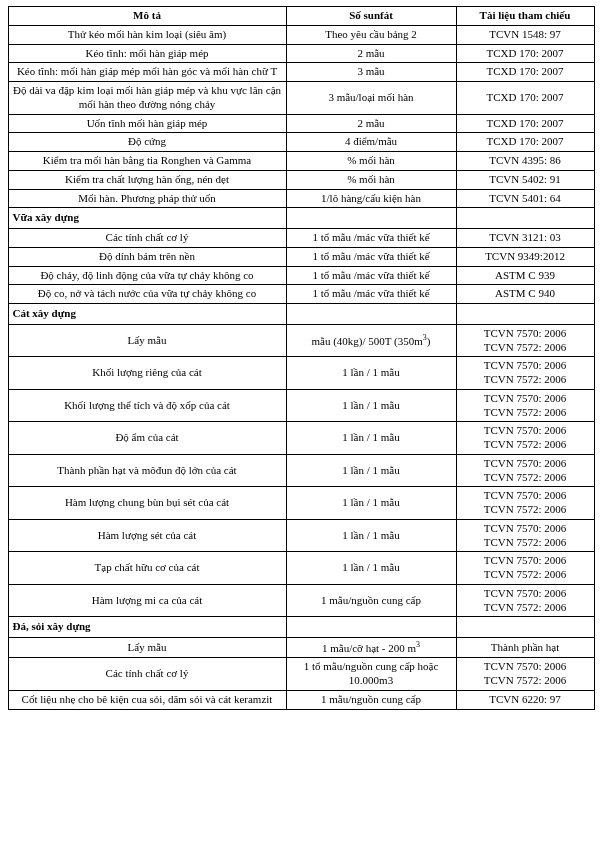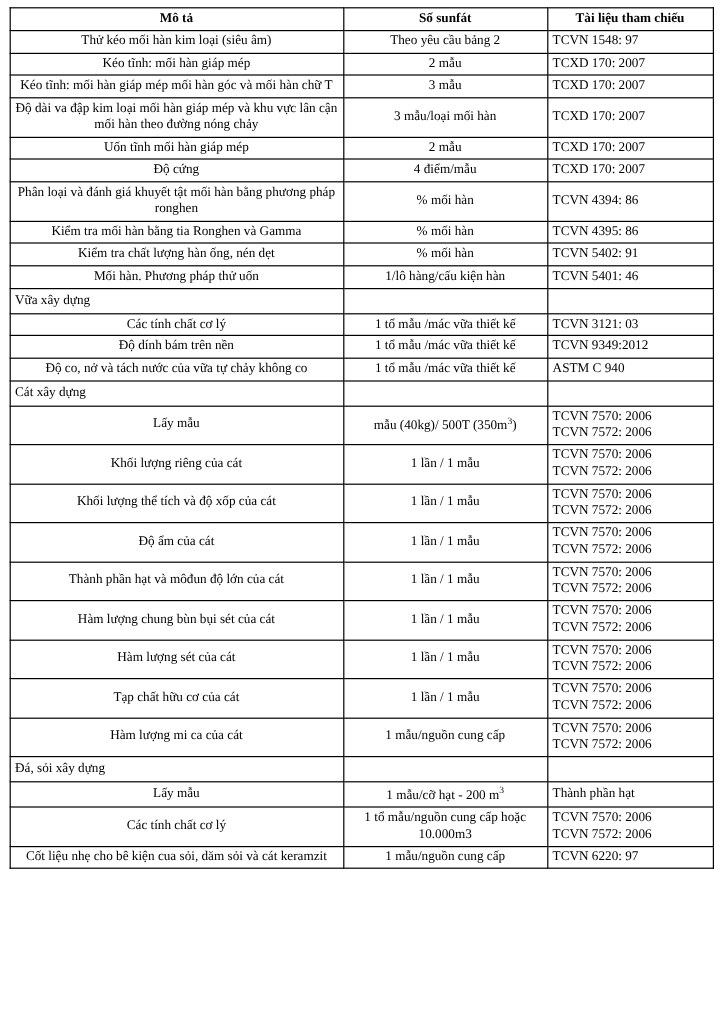--- a/index.html
+++ b/index.html
@@ -31,24 +31,25 @@
   .col-qty  { width: 170px; }
   .col-ref  { width: 138px; }
 
   thead td {
     text-align: center;
     font-weight: bold;
     padding: 3px 4px;
   }
   .left { text-align: center; }
   .section td {
-    font-weight: normal;
+    font-weight: bold;
     padding: 3px 4px;
   }
   .ref-multi {
+    text-align: center;
     line-height: 1.3;
     margin-left: 12px;
   }
   .ref-multi span { display: block; }
   sup { font-size: 8px; vertical-align: super; }
   .tall { height: 26px; }
 </style>
 </head>
 <body>
 
@@ -102,64 +103,64 @@
         </td>
       </tr>
       <tr>
         <td class="left">Độ cứng</td>
         <td class="left">4 điểm/mẫu</td>
         <td class="ref-multi">
           <span>TCXD 170: 2007</span>
         </td>
       </tr>
       <tr>
-        <td class="left">Phân loại và đánh giá khuyết tật mối hàn bằng phương pháp ronghen</td>
-        <td class="left">% mối hàn</td>
-        <td class="ref-multi">
-          <span>TCVN 4394: 86</span>
-        </td>
-      </tr>
-      <tr>
         <td class="left">Kiểm tra mối hàn bằng tia Ronghen và Gamma</td>
         <td class="left">% mối hàn</td>
         <td class="ref-multi">
           <span>TCVN 4395: 86</span>
         </td>
       </tr>
       <tr>
         <td class="left">Kiểm tra chất lượng hàn ống, nén dẹt</td>
         <td class="left">% mối hàn</td>
         <td class="ref-multi">
           <span>TCVN 5402: 91</span>
         </td>
       </tr>
       <tr>
         <td class="left">Mối hàn. Phương pháp thử uốn</td>
         <td class="left">1/lô hàng/cấu kiện hàn</td>
         <td class="ref-multi">
-          <span>TCVN 5401: 46</span>
+          <span>TCVN 5401: 64</span>
         </td>
       </tr>
       <tr class="section">
         <td>Vữa xây dựng</td>
         <td></td>
         <td></td>
       </tr>
       <tr>
         <td class="left">Các tính chất cơ lý</td>
         <td class="left">1 tổ mẫu /mác vữa thiết kế</td>
         <td class="ref-multi">
           <span>TCVN 3121: 03</span>
         </td>
       </tr>
       <tr>
         <td class="left">Độ dính bám trên nền</td>
         <td class="left">1 tổ mẫu /mác vữa thiết kế</td>
         <td class="ref-multi">
           <span>TCVN 9349:2012</span>
+        </td>
+      </tr>
+      <tr>
+        <td class="left">Độ chảy, độ linh động của vữa tự chảy không co</td>
+        <td class="left">1 tổ mẫu /mác vữa thiết kế</td>
+        <td class="ref-multi">
+          <span>ASTM C 939</span>
         </td>
       </tr>
       <tr>
         <td class="left">Độ co, nở và tách nước của vữa tự chảy không co</td>
         <td class="left">1 tổ mẫu /mác vữa thiết kế</td>
         <td class="ref-multi">
           <span>ASTM C 940</span>
         </td>
       </tr>
       <tr class="section">

